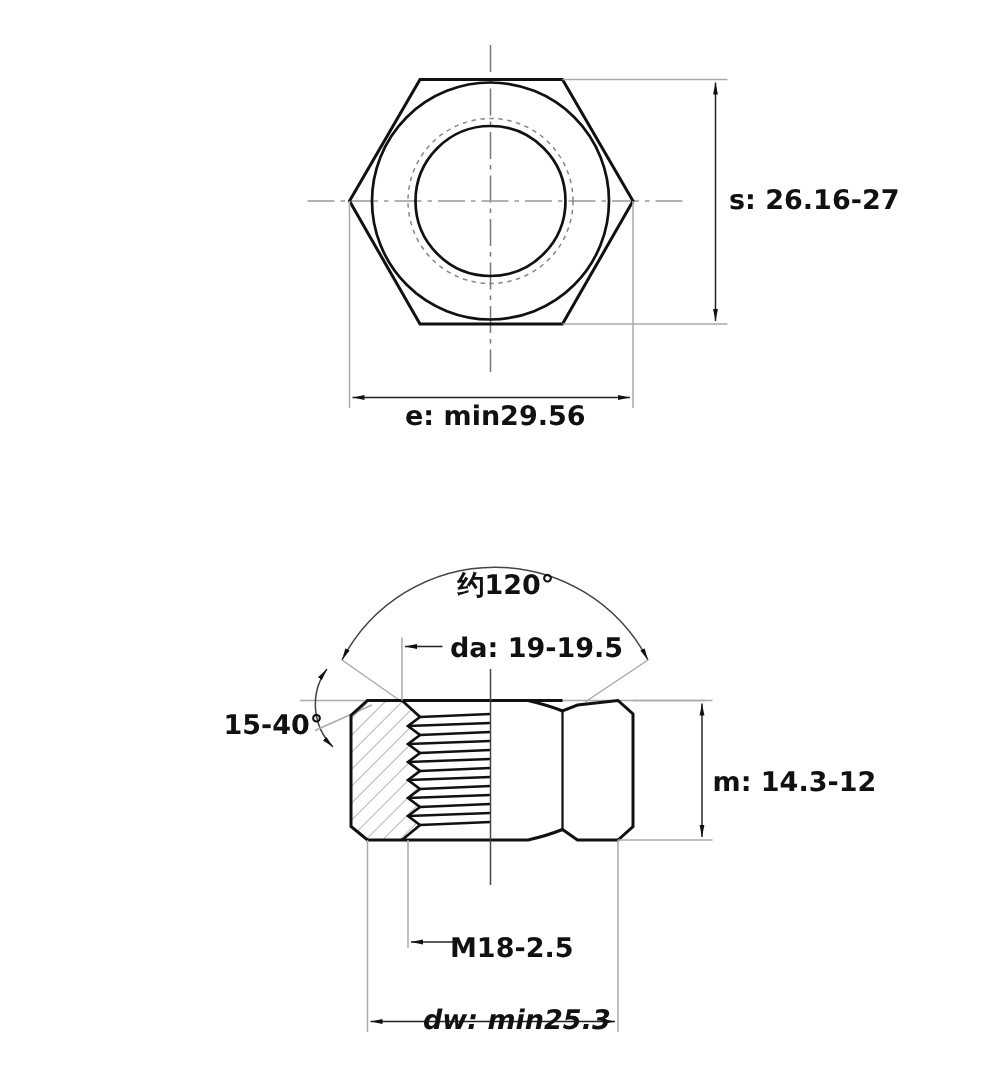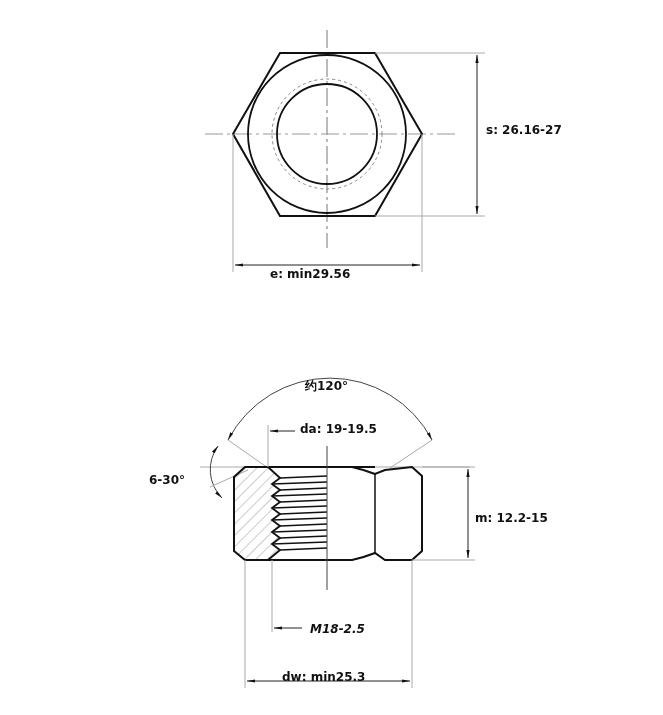--- a/index.html
+++ b/index.html
@@ -1,18 +1,18 @@
 <!DOCTYPE html>
 <html><head>
 <meta charset="utf-8">
 <style>
   html, body { margin:0; padding:0; background:#ffffff; }
   body { width:663px; height:715px; position:relative; overflow:hidden; font-family:"DejaVu Sans", sans-serif; }
   svg { position:absolute; left:0; top:0; }
-  .lbl { position:absolute; font-family:"DejaVu Sans", sans-serif; font-weight:bold; font-size:12px; color:#111; white-space:nowrap; }
+  .lbl { position:absolute; font-family:"DejaVu Sans", sans-serif; font-weight:bold; font-size:18px; color:#111; white-space:nowrap; }
 </style>
 </head>
 <body>
 
 <svg width="663" height="715" viewBox="0 0 663 715">
   <defs>
     <marker id="arr" viewBox="0 0 10 10" refX="10" refY="5" markerWidth="8" markerHeight="8" orient="auto-start-reverse">
       <path d="M0,3 L10,5 L0,7 z" fill="#111"></path>
     </marker>
     <pattern id="hatch" width="8" height="8" patternUnits="userSpaceOnUse" patternTransform="rotate(45)">
@@ -90,16 +90,16 @@
     <line x1="245" y1="560" x2="245" y2="688" stroke="#aaa" stroke-width="1"></line>
     <line x1="412" y1="560" x2="412" y2="688" stroke="#aaa" stroke-width="1"></line>
     <line x1="247" y1="681" x2="410" y2="681" stroke="#222" stroke-width="1" marker-start="url(#arr)" marker-end="url(#arr)"></line>
   </g>
 </svg>
 
 <div class="lbl" style="left:486px;top:123px;">s: 26.16-27</div>
 <div class="lbl" style="left:270px;top:267px;">e: min29.56</div>
 <div class="lbl" style="left:305px;top:378px;">约120°</div>
 <div class="lbl" style="left:300px;top:422px;">da: 19-19.5</div>
-<div class="lbl" style="left:149px;top:473px;">6-30°</div>
-<div class="lbl" style="left:475px;top:511px;">m: 12.2-15</div>
-<div class="lbl" style="left:310px;top:622px;font-style:italic;">M18-2.5</div>
-<div class="lbl" style="left:282px;top:670px;">dw: min25.3</div>
+<div class="lbl" style="left:149px;top:473px;">15-40°</div>
+<div class="lbl" style="left:475px;top:511px;">m: 14.3-12</div>
+<div class="lbl" style="left:300px;top:622px;">M18-2.5</div>
+<div class="lbl" style="left:282px;top:670px;font-style:italic;">dw: min25.3</div>
 
 </body></html>

